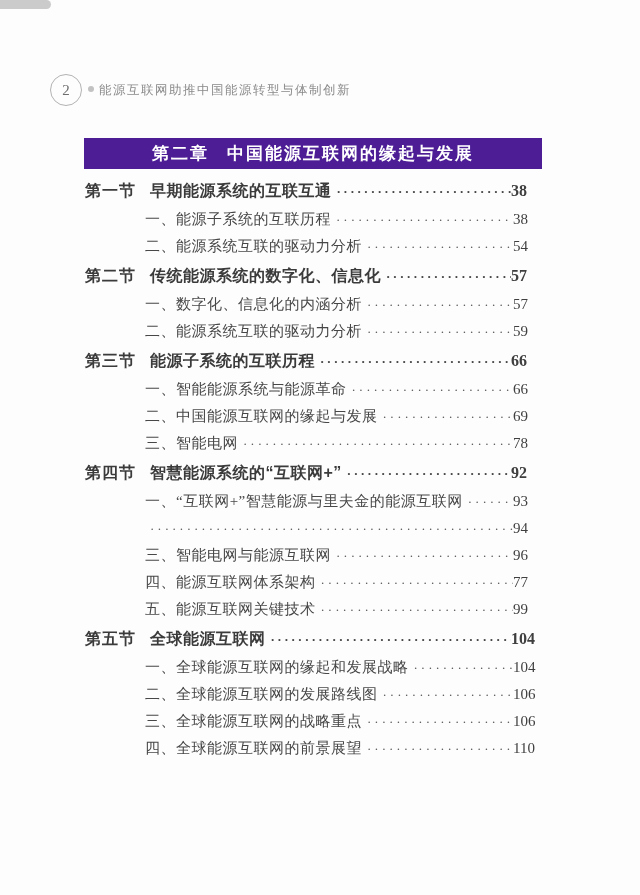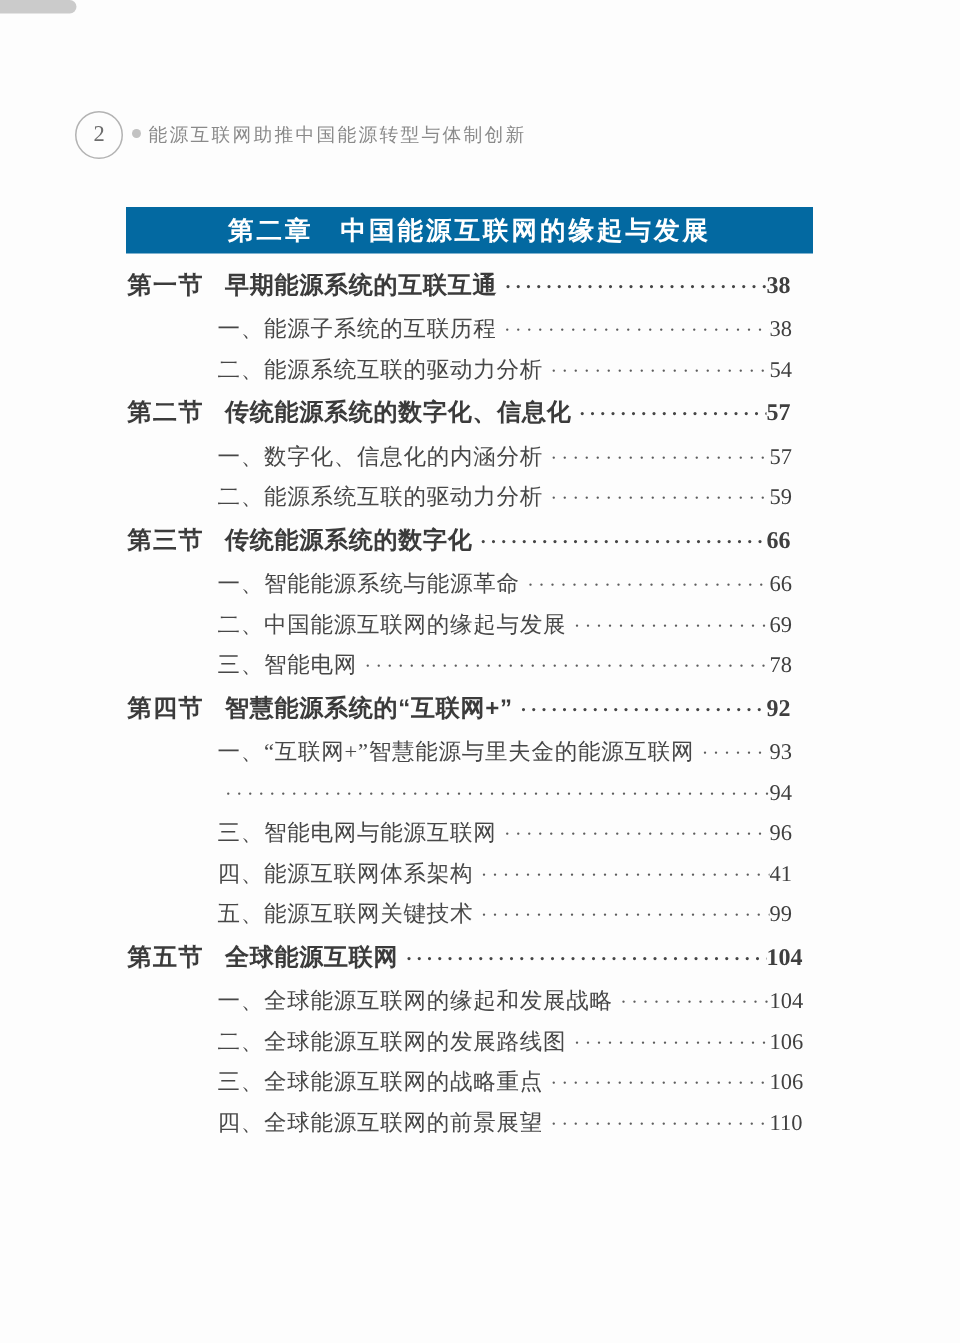--- a/index.html
+++ b/index.html
@@ -38,21 +38,21 @@
     position: absolute; left: 99px; top: 82px;
     font-family: "Liberation Sans", sans-serif;
     font-size: 12.5px; line-height: 16px;
     letter-spacing: 1.5px;
     color: #8a8a8a;
   }
   
   .chapter-banner {
     position: absolute; left: 84px; top: 138px;
     width: 458px; height: 31px;
-    background: #0369a1;
+    background: #4c1d95;
     display: flex; align-items: center; justify-content: center;
     color: #ffffff;
     font-family: "Liberation Sans", sans-serif;
     font-weight: bold; font-size: 17px;
     letter-spacing: 2px;
   }
   .chapter-banner .chapter-label { margin-right: 18px; }
   
   .toc {
     position: absolute; left: 85px; top: 175px;
@@ -148,21 +148,21 @@
       <span class="page-num">57</span>
     </div>
     <div class="row item">
       <span class="item-title">二、能源系统互联的驱动力分析</span>
       <span class="dots"></span>
       <span class="page-num">59</span>
     </div>
 
     <div class="row sec">
       <span class="sec-label">第三节</span>
-      <span class="sec-title">传统能源系统的数字化</span>
+      <span class="sec-title">能源子系统的互联历程</span>
       <span class="dots"></span>
       <span class="page-num">66</span>
     </div>
     <div class="row item">
       <span class="item-title">一、智能能源系统与能源革命</span>
       <span class="dots"></span>
       <span class="page-num">66</span>
     </div>
     <div class="row item">
       <span class="item-title">二、中国能源互联网的缘起与发展</span>
@@ -191,21 +191,21 @@
       <span class="page-num">94</span>
     </div>
     <div class="row item">
       <span class="item-title">三、智能电网与能源互联网</span>
       <span class="dots"></span>
       <span class="page-num">96</span>
     </div>
     <div class="row item">
       <span class="item-title">四、能源互联网体系架构</span>
       <span class="dots"></span>
-      <span class="page-num">41</span>
+      <span class="page-num">77</span>
     </div>
     <div class="row item">
       <span class="item-title">五、能源互联网关键技术</span>
       <span class="dots"></span>
       <span class="page-num">99</span>
     </div>
 
     <div class="row sec">
       <span class="sec-label">第五节</span>
       <span class="sec-title">全球能源互联网</span>

